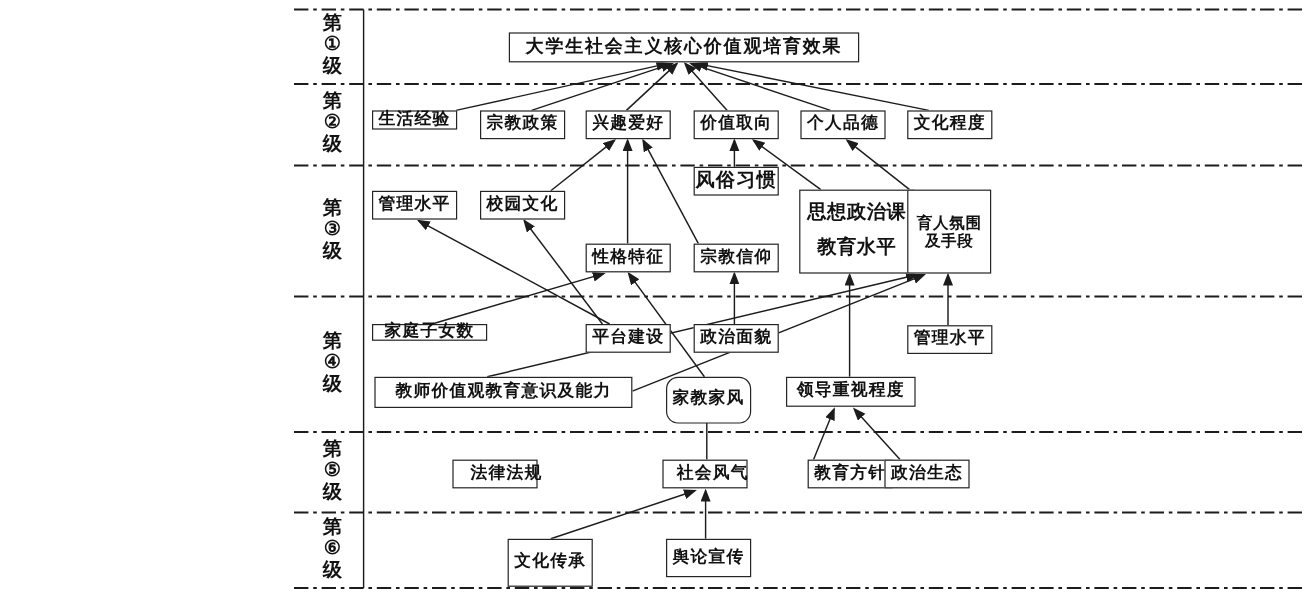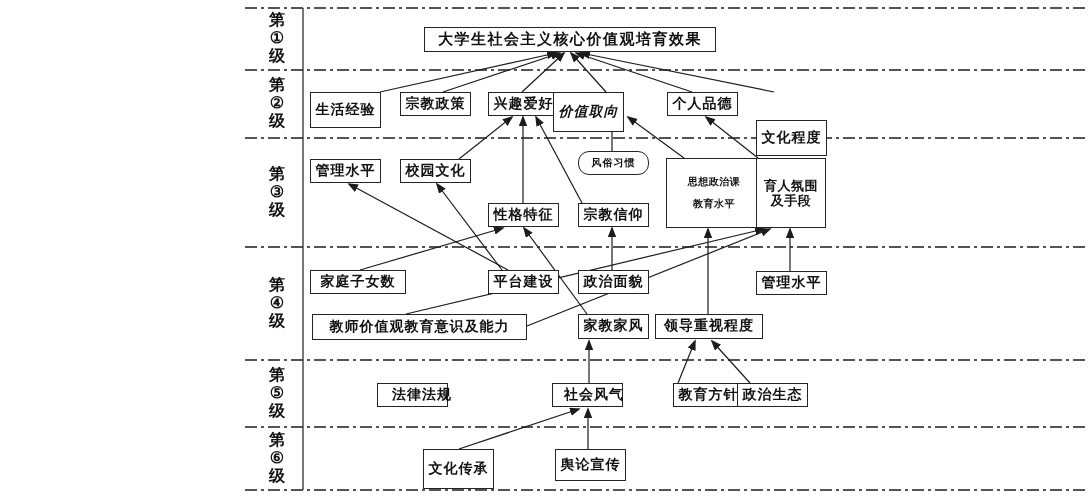--- a/index.html
+++ b/index.html
@@ -106,77 +106,77 @@
       <div class="level-label" style="left: 260px; top: 431px;">
         <span>第</span>
         <span>⑥</span>
         <span>级</span>
       </div>
     </div>
   <div id="boxes">
       <div class="node" style="left: 424px; top: 27px; width: 292px; height: 25px; font-size: 15px; letter-spacing: 1.5px;">
         <span>大学生社会主义核心价值观培育效果</span>
       </div>
-      <div class="node" style="left: 310px; top: 92px; width: 71px; height: 36px; font-size: 14px; letter-spacing: 1px;">
+      <div class="node" style="left: 310px; top: 92px; width: 71px; height: 16px; font-size: 14px; letter-spacing: 1px;">
         <span>生活经验</span>
       </div>
       <div class="node" style="left: 400px; top: 92px; width: 71px; height: 24px; font-size: 14px; letter-spacing: 1px;">
         <span>宗教政策</span>
       </div>
       <div class="node" style="left: 488px; top: 92px; width: 71px; height: 24px; font-size: 14px; letter-spacing: 1px;">
         <span>兴趣爱好</span>
       </div>
-      <div class="node" style="left: 553px; top: 92px; width: 71px; height: 40px; font-size: 14px; letter-spacing: 1px; font-style: italic;">
+      <div class="node" style="left: 578px; top: 92px; width: 71px; height: 24px; font-size: 14px; letter-spacing: 1px;">
         <span>价值取向</span>
       </div>
       <div class="node" style="left: 667px; top: 92px; width: 71px; height: 24px; font-size: 14px; letter-spacing: 1px;">
         <span>个人品德</span>
       </div>
-      <div class="node" style="left: 756px; top: 92px; width: 71px; height: 36px; font-size: 14px; letter-spacing: 1px; margin-top: 28px;">
+      <div class="node" style="left: 756px; top: 92px; width: 71px; height: 24px; font-size: 14px; letter-spacing: 1px;">
         <span>文化程度</span>
       </div>
       <div class="node" style="left: 310px; top: 159px; width: 71px; height: 24px; font-size: 14px; letter-spacing: 1px;">
         <span>管理水平</span>
       </div>
       <div class="node" style="left: 400px; top: 159px; width: 71px; height: 24px; font-size: 14px; letter-spacing: 1px;">
         <span>校园文化</span>
       </div>
-      <div class="node" style="left: 578px; top: 151px; width: 71px; height: 24px; font-size: 10px; letter-spacing: 1px; border-radius: 11px;">
+      <div class="node" style="left: 578px; top: 139px; width: 71px; height: 24px; font-size: 16px; letter-spacing: 1px;">
         <span>风俗习惯</span>
       </div>
       <div class="node" style="left: 488px; top: 203px; width: 71px; height: 24px; font-size: 14px; letter-spacing: 1px;">
         <span>性格特征</span>
       </div>
       <div class="node" style="left: 578px; top: 203px; width: 71px; height: 24px; font-size: 14px; letter-spacing: 1px;">
         <span>宗教信仰</span>
       </div>
-      <div class="node" style="left: 666px; top: 158px; width: 96px; height: 70px; font-size: 10px; letter-spacing: 0.5px; gap: 10px;">
+      <div class="node" style="left: 666px; top: 158px; width: 96px; height: 70px; font-size: 16px; letter-spacing: 0.5px; gap: 10px;">
         <span>思想政治课</span>
         <span>教育水平</span>
       </div>
       <div class="node" style="left: 756px; top: 158px; width: 70px; height: 70px; font-size: 13px; letter-spacing: 0.5px;">
         <span>育人氛围</span>
         <span>及手段</span>
       </div>
-      <div class="node" style="left: 310px; top: 270px; width: 96px; height: 24px; font-size: 14px; letter-spacing: 1px;">
+      <div class="node" style="left: 310px; top: 270px; width: 96px; height: 14px; font-size: 14px; letter-spacing: 1px;">
         <span>家庭子女数</span>
       </div>
       <div class="node" style="left: 488px; top: 270px; width: 71px; height: 24px; font-size: 14px; letter-spacing: 1px;">
         <span>平台建设</span>
       </div>
       <div class="node" style="left: 578px; top: 270px; width: 71px; height: 24px; font-size: 14px; letter-spacing: 1px;">
         <span>政治面貌</span>
       </div>
       <div class="node" style="left: 756px; top: 271px; width: 71px; height: 24px; font-size: 14px; letter-spacing: 1px;">
         <span>管理水平</span>
       </div>
       <div class="node" style="left: 312px; top: 314px; width: 215px; height: 26px; font-size: 14px; letter-spacing: 1px;">
         <span>教师价值观教育意识及能力</span>
       </div>
-      <div class="node" style="left: 578px; top: 314px; width: 71px; height: 25px; font-size: 14px; letter-spacing: 1px;">
+      <div class="node" style="left: 555px; top: 314px; width: 71px; height: 39px; font-size: 14px; letter-spacing: 1px; border-radius: 10px;">
         <span>家教家风</span>
       </div>
       <div class="node" style="left: 655px; top: 314px; width: 108px; height: 25px; font-size: 14px; letter-spacing: 1px;">
         <span>领导重视程度</span>
       </div>
       <div class="node" style="left: 377px; top: 383px; width: 71px; height: 24px; font-size: 14px; letter-spacing: 1px; padding-left: 19px;">
         <span>法律法规</span>
       </div>
       <div class="node" style="left: 552px; top: 383px; width: 71px; height: 24px; font-size: 14px; letter-spacing: 1px; padding-left: 13px;">
         <span>社会风气</span>

